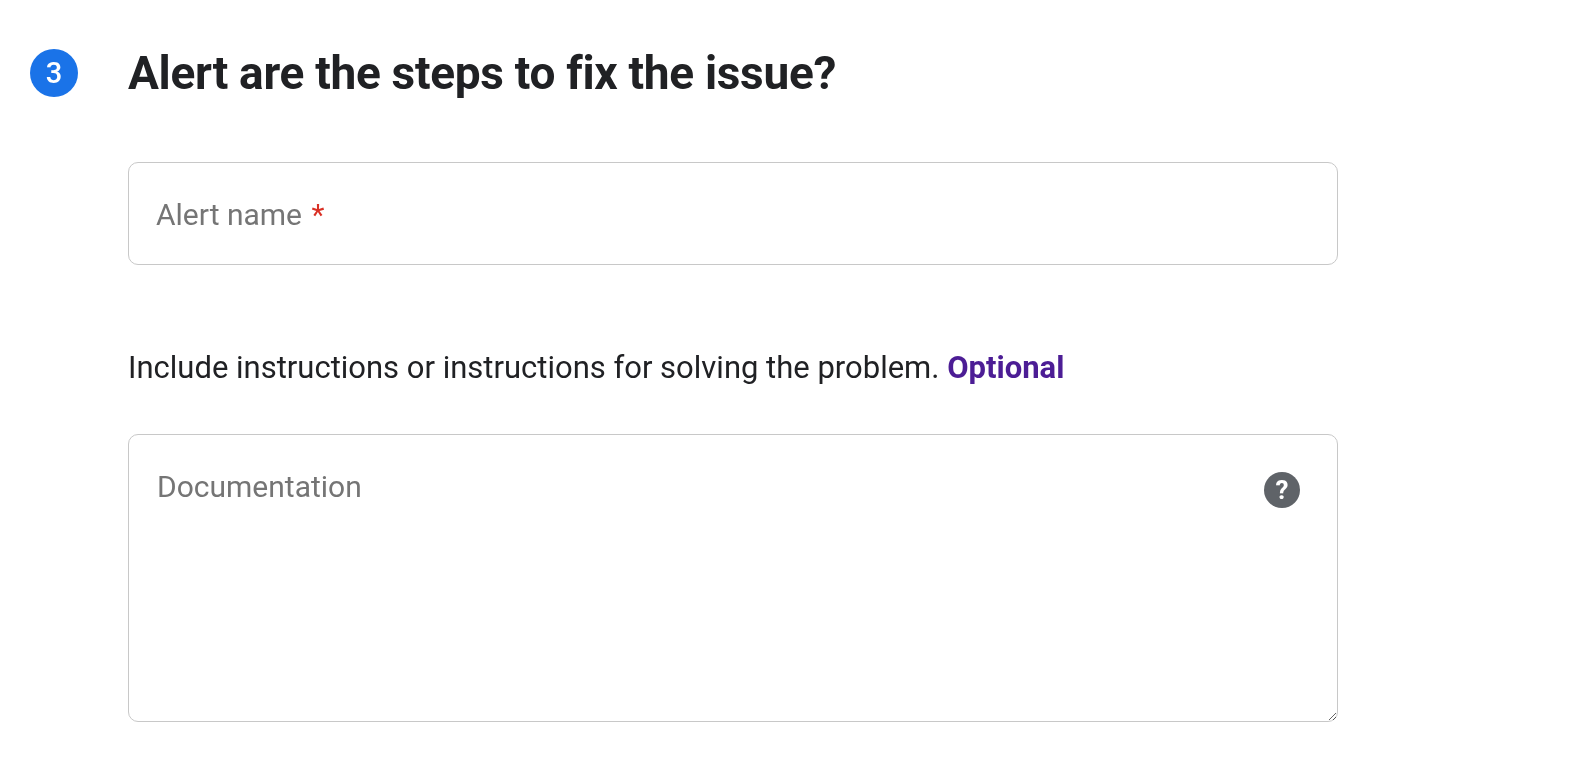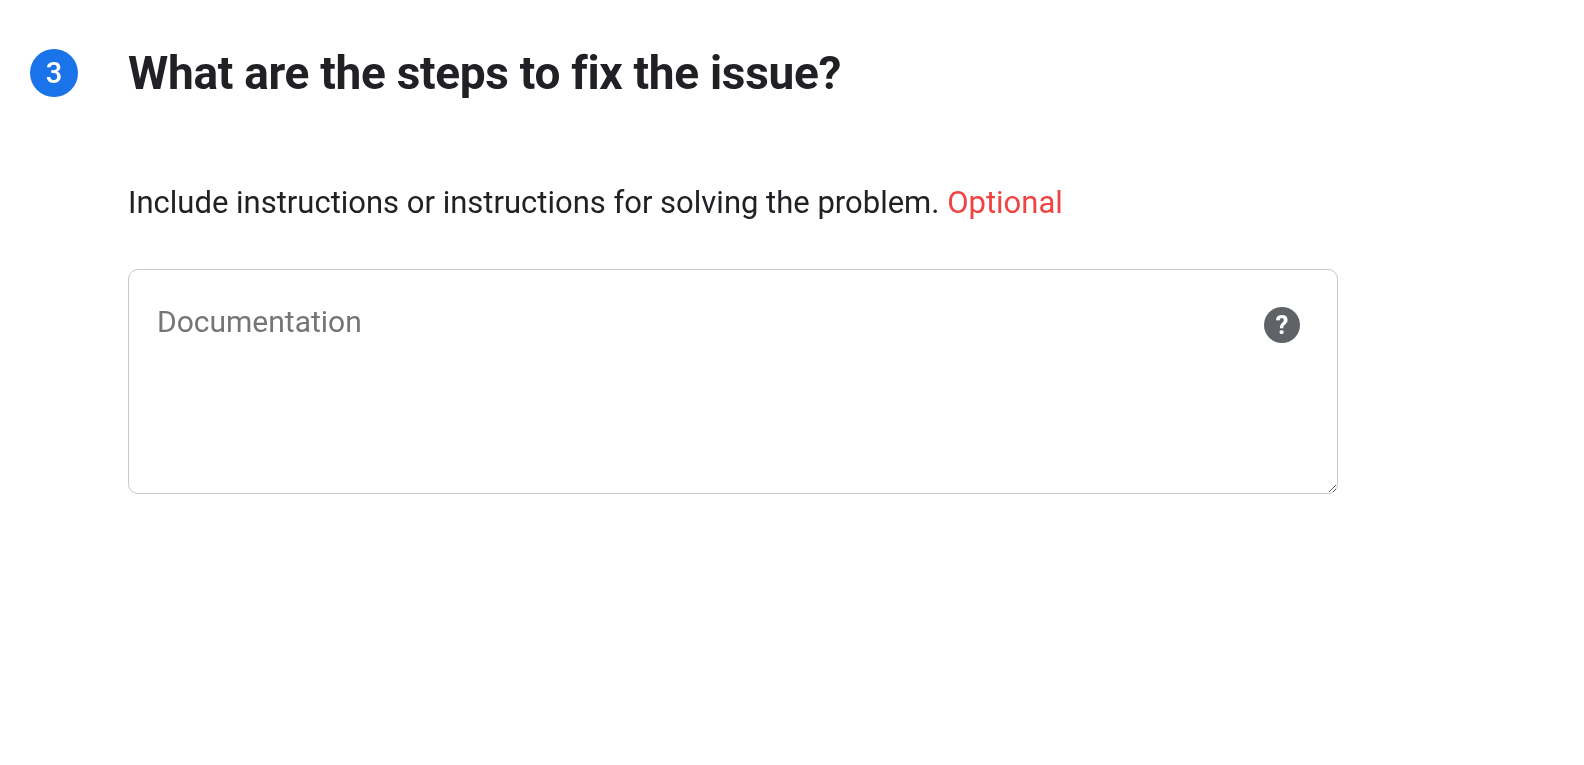--- a/index.html
+++ b/index.html
@@ -74,30 +74,31 @@
     pointer-events: none;
   }
   .required-star { color: #d93025; margin-left: 2px; }
   .instr-row {
     margin-top: 84px;
     font-size: 31px;
     color: #202124;
     line-height: 1.2;
   }
   .instr-optional {
-    color: #ef4444;
+    color: #4c1d95;
+    font-weight: bold;
   }
   .textarea-wrap {
     position: relative;
     width: 100%;
     margin-top: 48px;
   }
   .doc-textarea {
     width: 100%;
-    height: 225px;
+    height: 288px;
     border: 1px solid #c8c8c8;
     border-radius: 10px;
     font-size: 30px;
     padding: 34px 88px 28px 28px;
     box-sizing: border-box;
     font-family: inherit;
     color: #202124;
     background: #fff;
     outline: none;
     resize: both;
@@ -121,25 +122,32 @@
     user-select: none;
     line-height: 1;
   }
 </style>
 </head>
 <body>
 
 <div class="section">
   <div class="header-row">
     <div class="step-badge">3</div>
-    <h2 class="step-title">What are the steps to fix the issue?</h2>
+    <h2 class="step-title">Alert are the steps to fix the issue?</h2>
   </div>
 
   <div class="content">
 
+    <div class="field-wrap">
+      <input type="text" class="text-input" value="" style="">
+      <span class="floating-label">
+        <span>Alert name</span>
+        <span class="required-star">*</span>
+      </span>
+    </div>
 
     <div class="instr-row">
       <span>Include instructions or instructions for solving the problem.</span>
       <span class="instr-optional">Optional</span>
     </div>
 
     <div class="textarea-wrap">
       <textarea class="doc-textarea" placeholder="Documentation" style=""></textarea>
       <div class="help-icon">?</div>
     </div>

